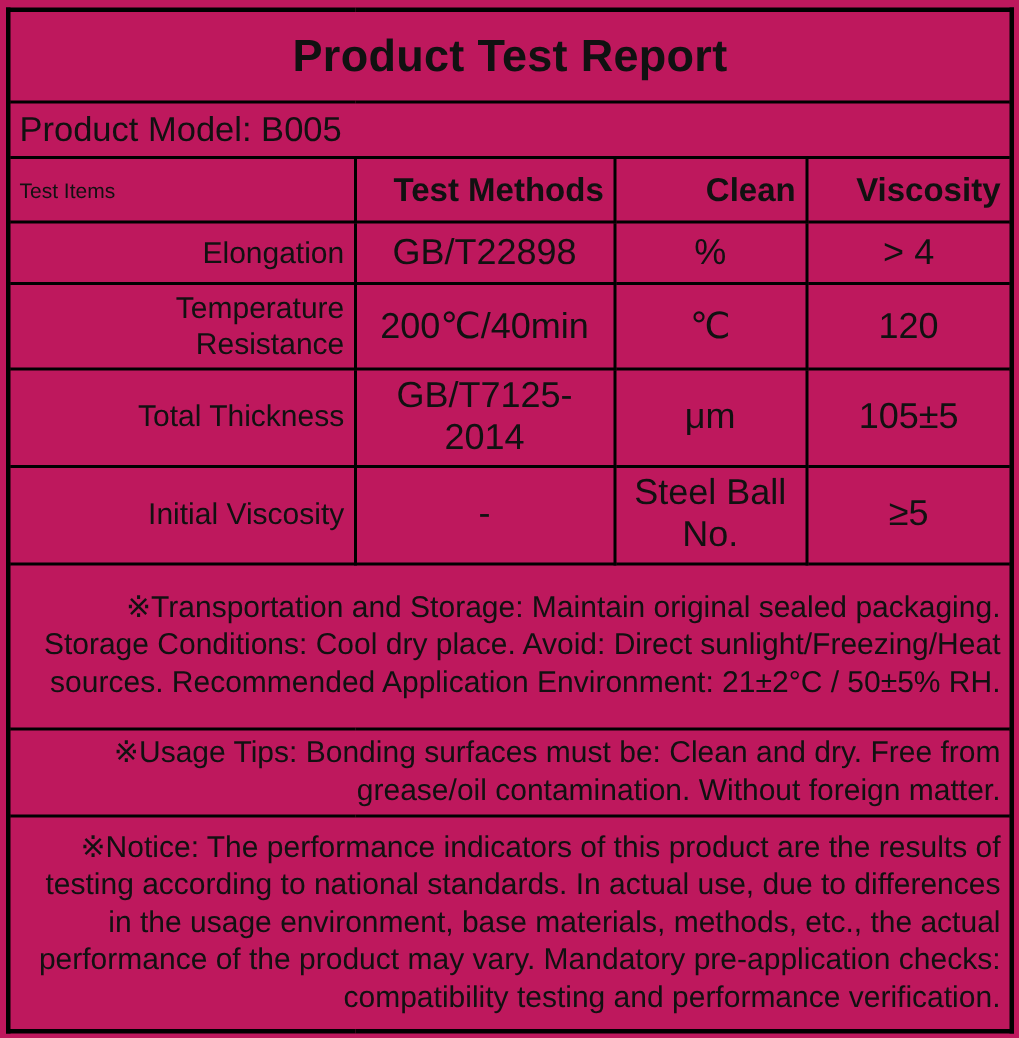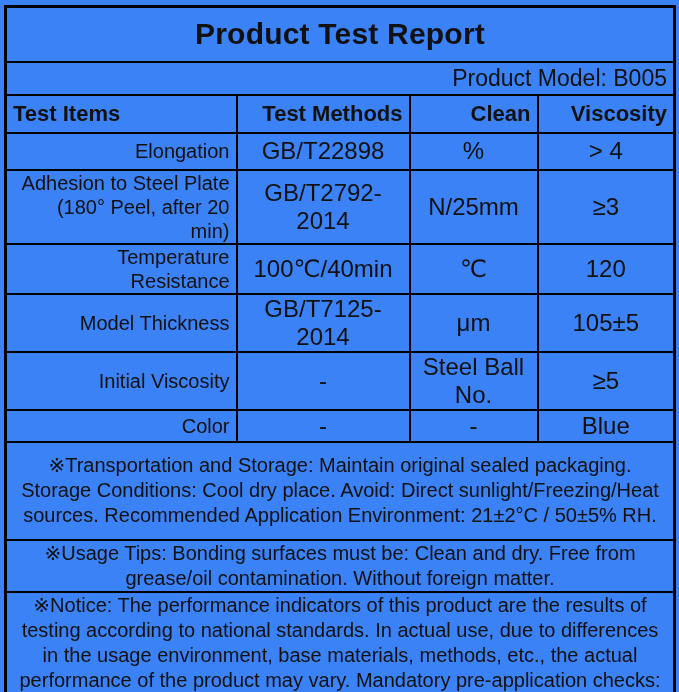--- a/index.html
+++ b/index.html
@@ -6,21 +6,21 @@
     margin: 0;
     padding: 0;
     background: #ffffff;
     font-family: "Liberation Sans", "DejaVu Sans", sans-serif;
     color: #111111;
   }
   .page {
     position: relative;
     width: 679px;
     height: 692px;
-    background: #3b82f6;
+    background: #be185d;
     overflow: hidden;
   }
   table.report {
     position: absolute;
     left: 4px;
     top: 5px;
     width: 669px;
     height: 684px;
     border-collapse: collapse;
     table-layout: fixed;
@@ -33,49 +33,49 @@
     overflow: hidden;
   }
   td.title-cell {
     text-align: center;
     font-weight: bold;
     font-size: 30px;
     letter-spacing: 0.2px;
     vertical-align: middle;
   }
   td.model-cell {
-    text-align: right;
+    text-align: left;
     font-size: 23px;
     vertical-align: middle;
   }
   td.head-item {
     text-align: left;
-    font-weight: bold;
-    font-size: 22px;
+    font-weight: normal;
+    font-size: 14px;
     vertical-align: middle;
   }
   td.head-center {
     text-align: right;
     font-weight: bold;
     font-size: 22px;
     vertical-align: middle;
   }
   td.item-cell {
     text-align: right;
     font-size: 20px;
     vertical-align: middle;
     line-height: 24px;
   }
   td.center-cell {
     text-align: center;
     font-size: 24px;
     vertical-align: middle;
   }
   td.note-cell {
-    text-align: center;
+    text-align: right;
     font-size: 20px;
     line-height: 25px;
     vertical-align: middle;
     padding: 0 8px;
   }
 </style>
 </head>
 <body>
 
 <div class="page">
@@ -101,57 +101,42 @@
     </tr>
 
     <tr style="height:37px">
       <td class="item-cell">Elongation</td>
       <td class="center-cell">GB/T22898</td>
       <td class="center-cell">%</td>
       <td class="center-cell">&gt; 4</td>
     </tr>
 
 
-    <tr style="height:51px">
-      <td class="item-cell">
-        <div>Adhesion to Steel Plate</div>
-        <div>(180° Peel, after 20 min)</div>
-      </td>
-      <td class="center-cell">GB/T2792-2014</td>
-      <td class="center-cell">N/25mm</td>
-      <td class="center-cell">≥3</td>
-    </tr>
 
     <tr style="height:37px">
       <td class="item-cell">Temperature Resistance</td>
-      <td class="center-cell">100℃/40min</td>
+      <td class="center-cell">200℃/40min</td>
       <td class="center-cell">℃</td>
       <td class="center-cell">120</td>
     </tr>
 
     <tr style="height:37px">
-      <td class="item-cell">Model Thickness</td>
+      <td class="item-cell">Total Thickness</td>
       <td class="center-cell">GB/T7125-2014</td>
       <td class="center-cell">μm</td>
       <td class="center-cell">105±5</td>
     </tr>
 
     <tr style="height:37px">
       <td class="item-cell">Initial Viscosity</td>
       <td class="center-cell">-</td>
       <td class="center-cell">Steel Ball No.</td>
       <td class="center-cell">≥5</td>
     </tr>
 
-    <tr style="height:32px">
-      <td class="item-cell">Color</td>
-      <td class="center-cell">-</td>
-      <td class="center-cell">-</td>
-      <td class="center-cell">Blue</td>
-    </tr>
 
     <tr style="height:98px">
       <td class="note-cell" colspan="4">※Transportation and Storage: Maintain original sealed packaging. Storage Conditions: Cool dry place. Avoid: Direct sunlight/Freezing/Heat sources. Recommended Application Environment: 21±2°C / 50±5% RH.</td>
     </tr>
     <tr style="height:52px">
       <td class="note-cell" colspan="4">※Usage Tips: Bonding surfaces must be: Clean and dry. Free from grease/oil contamination. Without foreign matter.</td>
     </tr>
     <tr style="height:126px">
       <td class="note-cell" colspan="4">※Notice: The performance indicators of this product are the results of testing according to national standards. In actual use, due to differences in the usage environment, base materials, methods, etc., the actual performance of the product may vary. Mandatory pre-application checks: compatibility testing and performance verification.</td>
     </tr>

